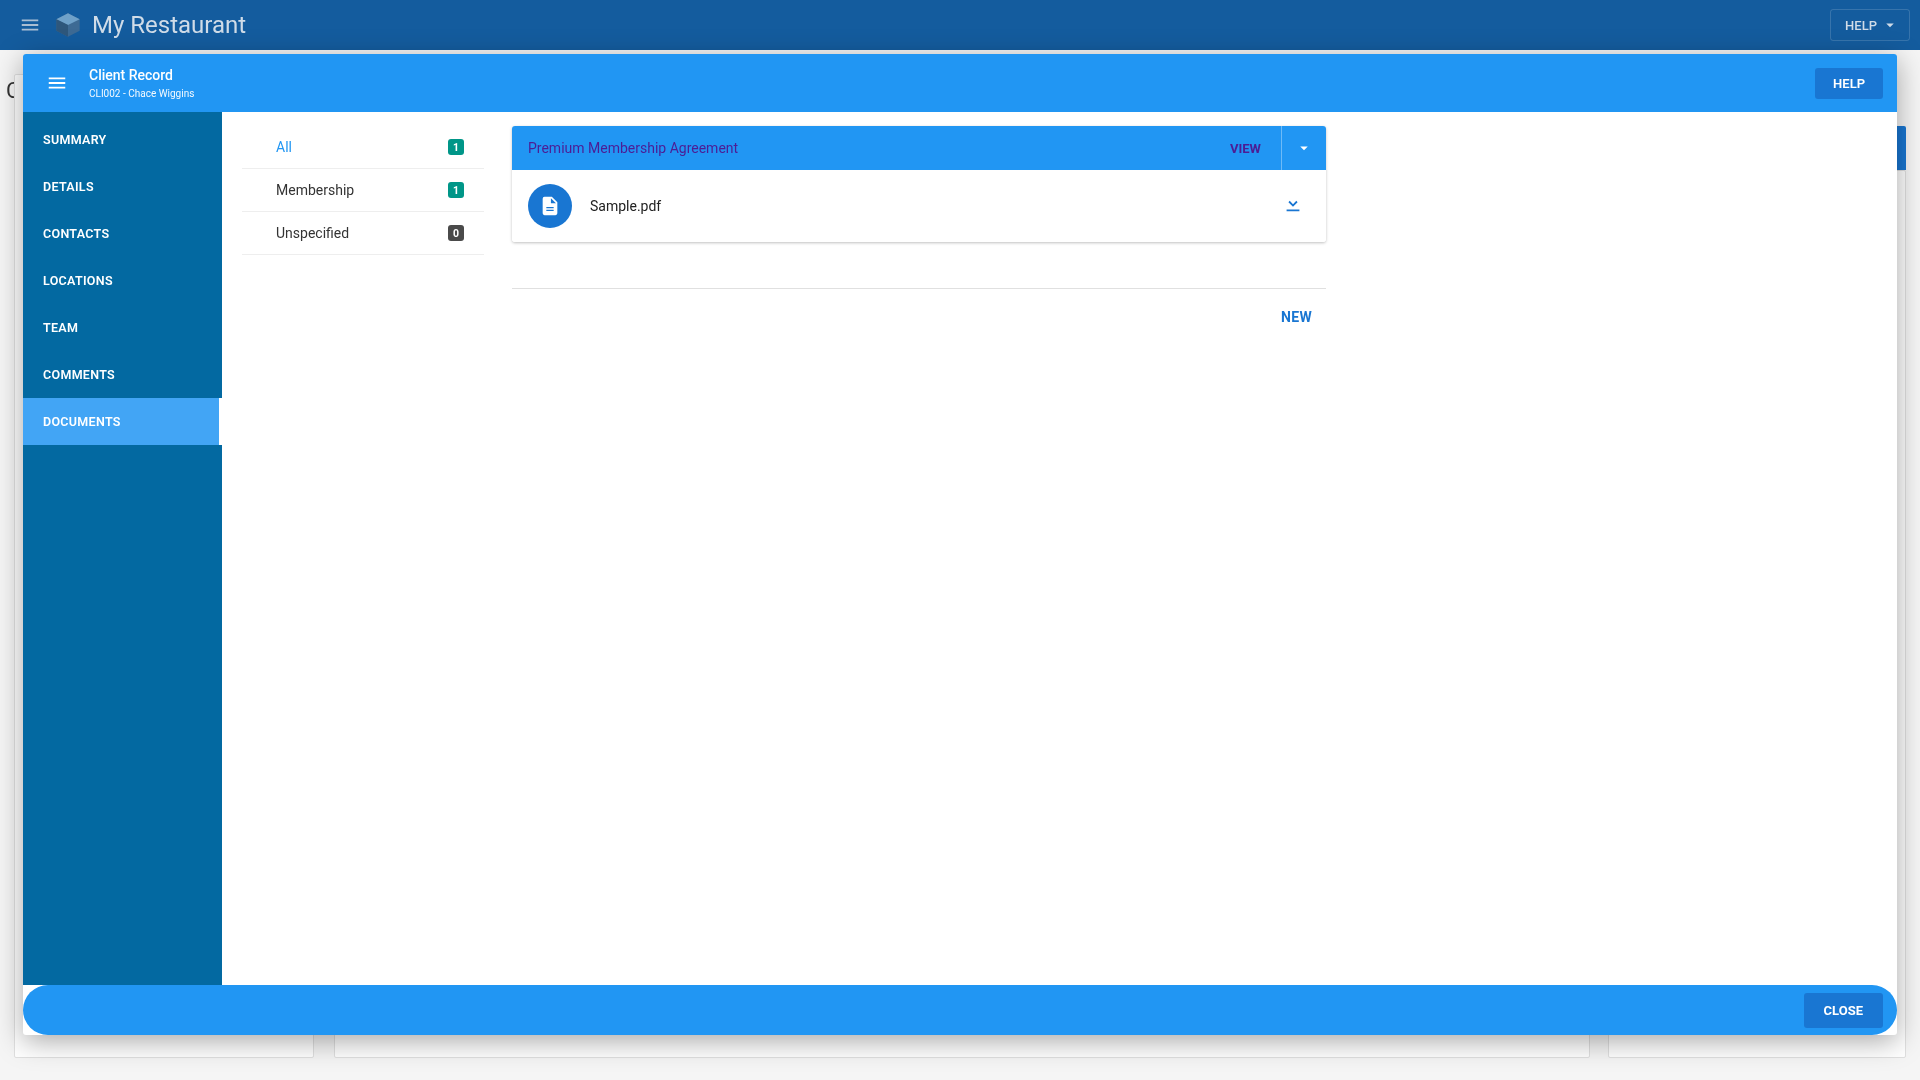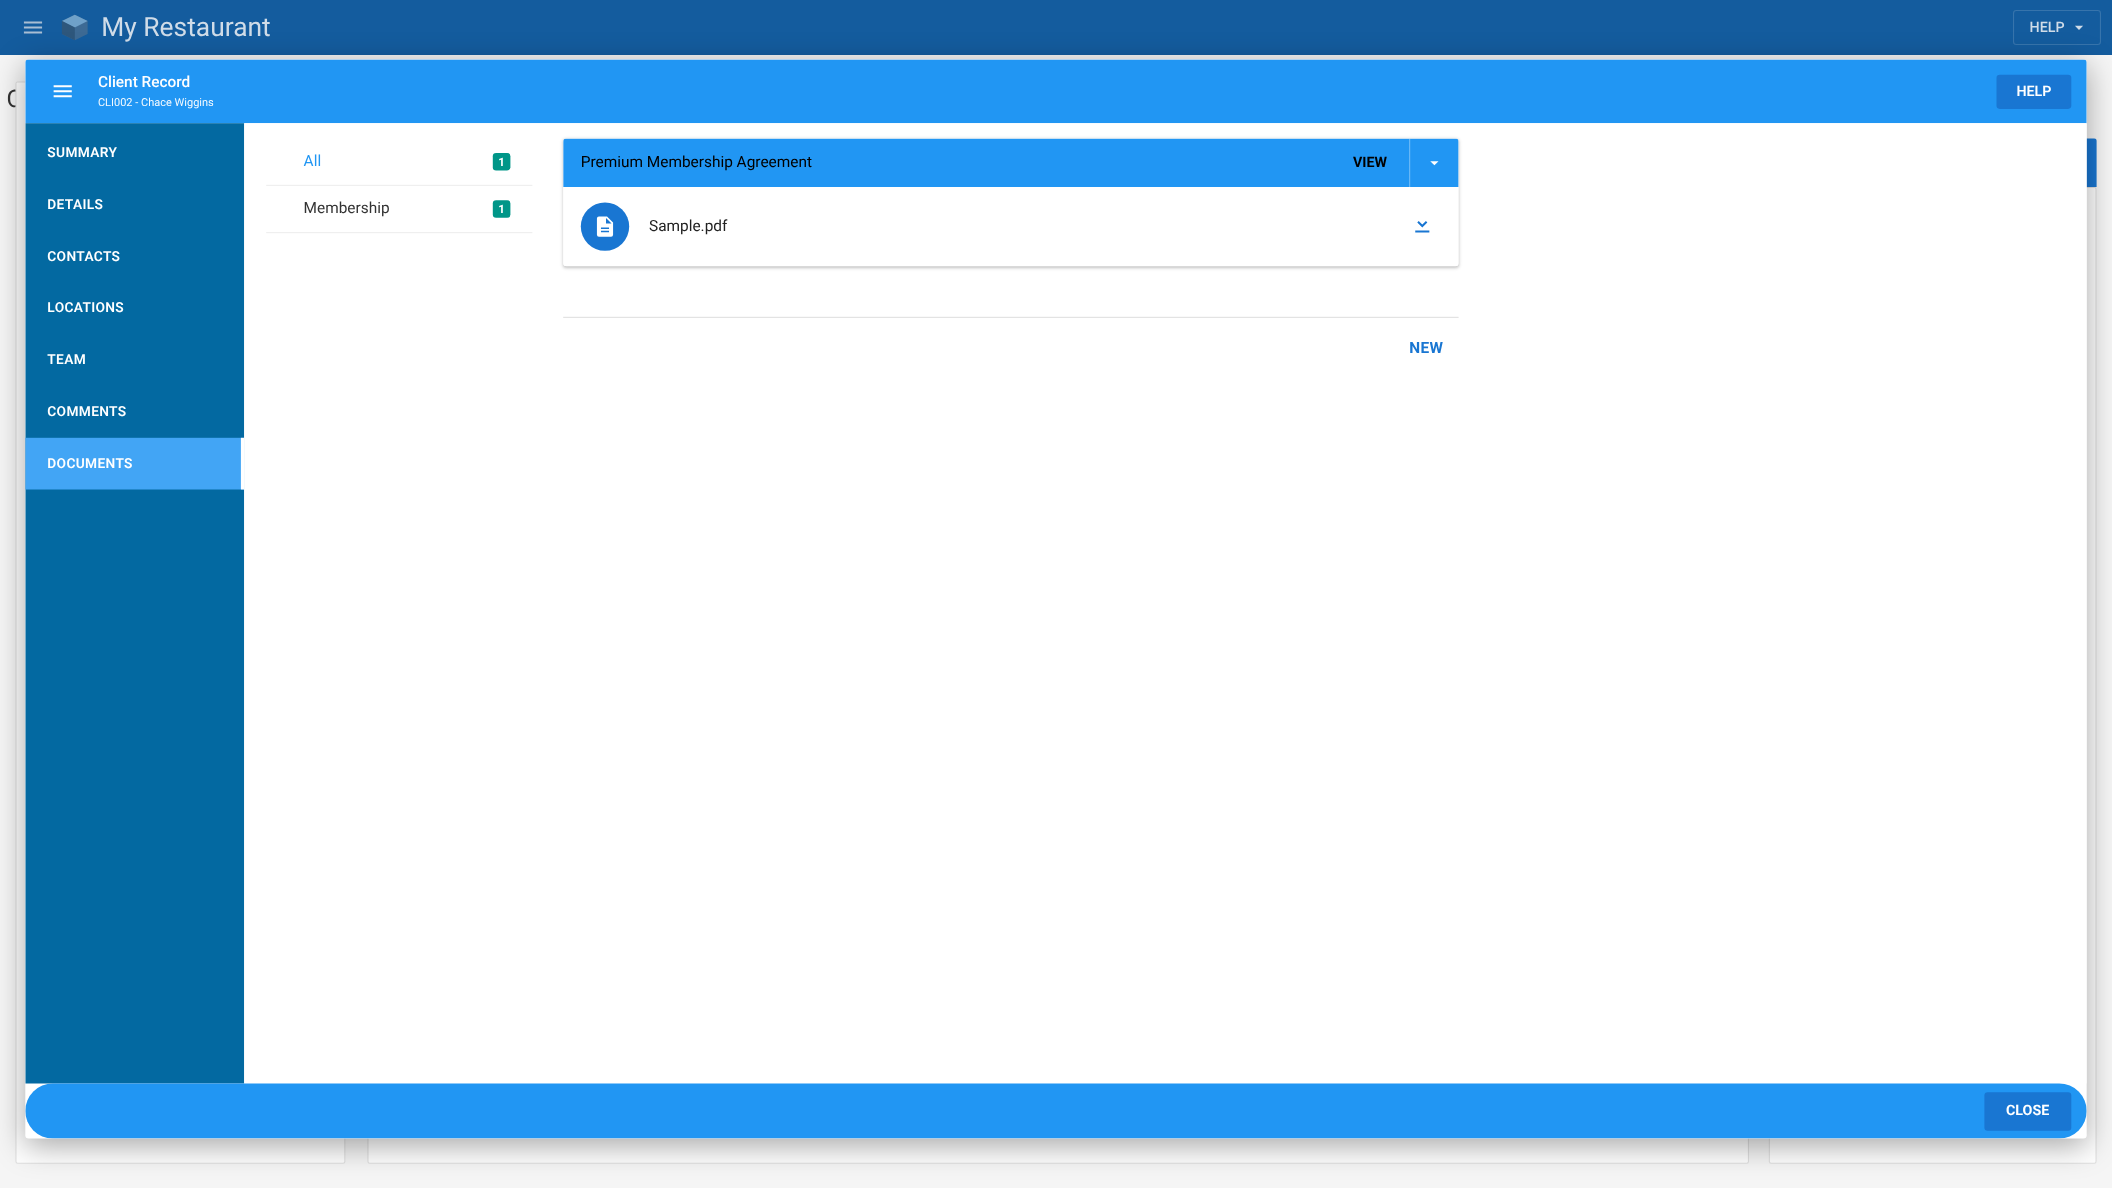--- a/index.html
+++ b/index.html
@@ -93,21 +93,21 @@
     align-items:center; justify-content:center; padding:0 4px;
   }
   .filter-item .badge.zero { background:#4a4a4a; }
 
   .doc-col { flex:1; padding: 14px 28px 14px 28px; max-width: 870px;}
   .doc-card {
     border-radius:3px; box-shadow: 0 1px 3px rgba(0,0,0,0.25);
     overflow:hidden; margin-bottom: 46px;
   }
   .doc-card-header {
-    background:#2196f3; color:#000000; display:flex; align-items:center;
+    background:#2196f3; color:#4c1d95; display:flex; align-items:center;
     height:44px; padding-left:16px; font-size:14px;
   }
   .doc-card-header .spacer{flex:1;}
   .doc-card-header .view-btn {
     font-size:13px; font-weight:700; padding:1px 20px; height:44px;
     display:flex; align-items:center; cursor:pointer; border-right:1px solid rgba(255,255,255,.35);
   }
   .doc-card-header .chev-btn {
     width:44px; height:44px; display:flex; align-items:center; justify-content:center; cursor:pointer;
   }
@@ -203,20 +203,24 @@
     <div class="content">
 
       <div class="filter-col">
         <div class="filter-item active">
           <span>All</span>
           <span class="badge">1</span>
         </div>
         <div class="filter-item">
           <span>Membership</span>
           <span class="badge">1</span>
+        </div>
+        <div class="filter-item">
+          <span>Unspecified</span>
+          <span class="badge zero">0</span>
         </div>
       </div>
 
       <div class="doc-col">
         <div class="doc-card">
           <div class="doc-card-header">
             <span>Premium Membership Agreement</span>
             <span class="spacer"></span>
             <span class="view-btn">VIEW</span>
             <span class="chev-btn">

